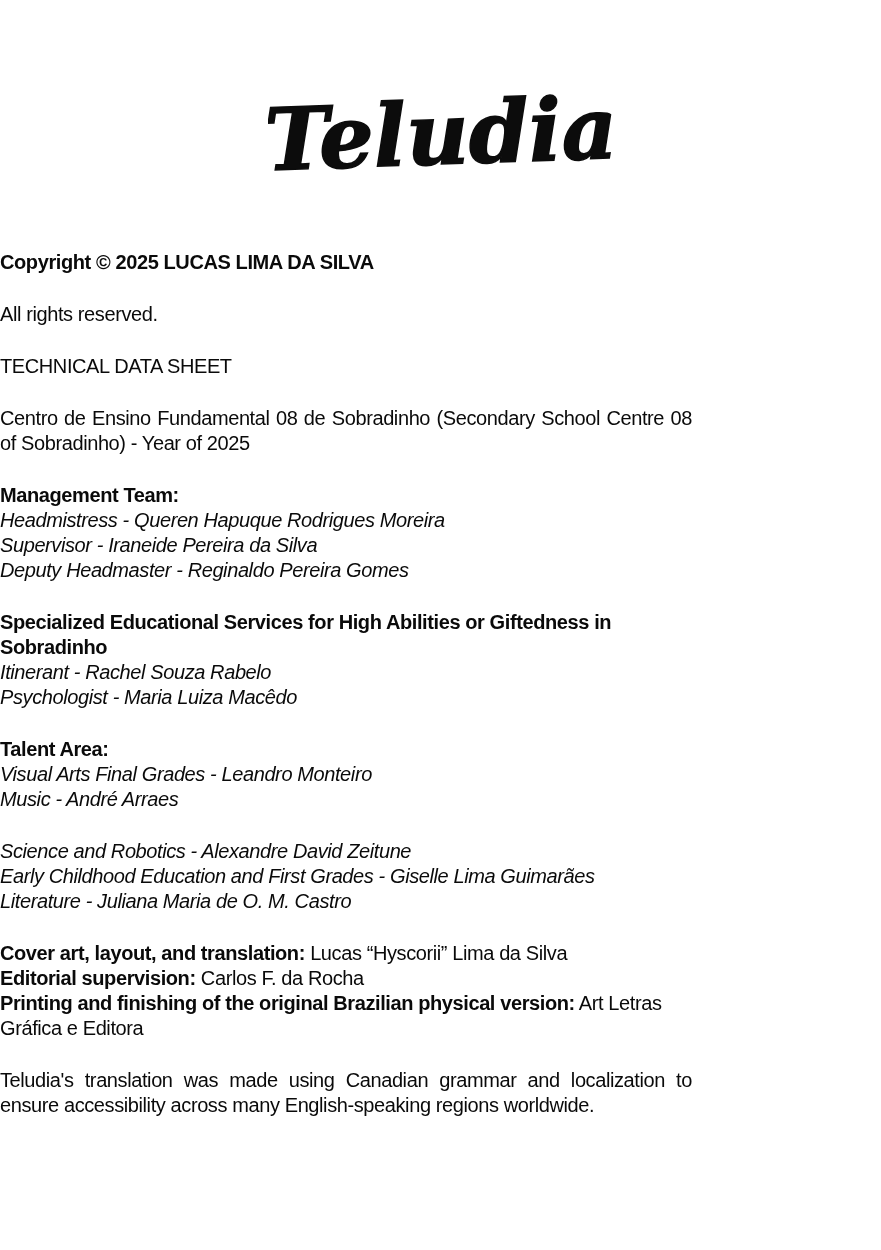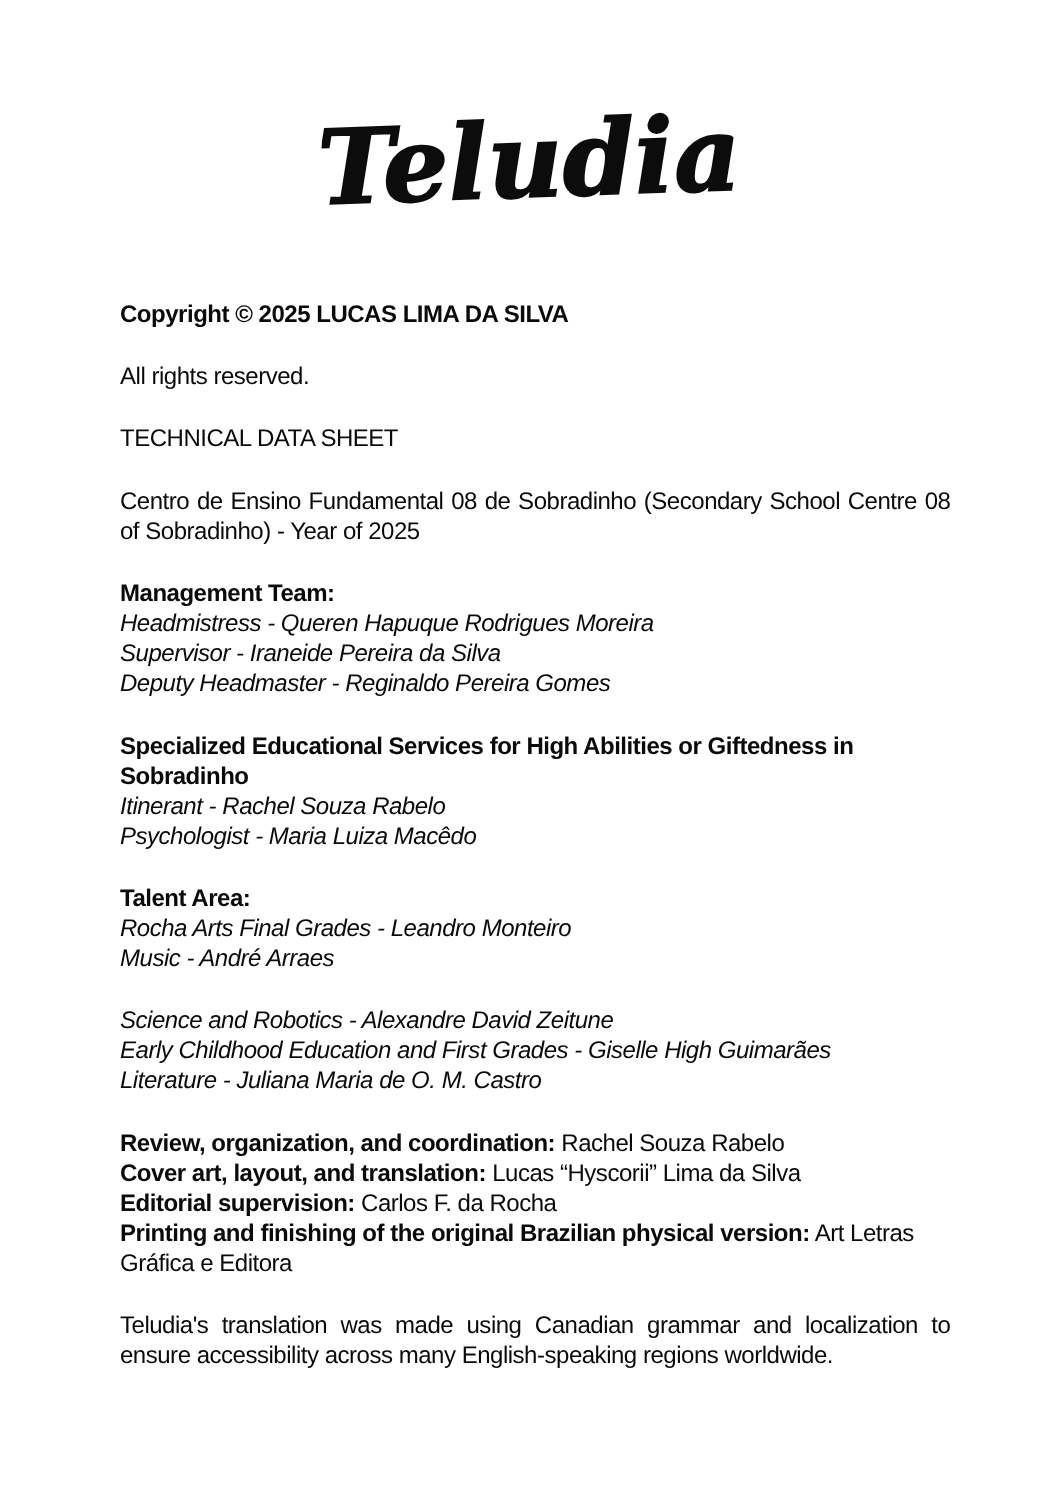--- a/index.html
+++ b/index.html
@@ -22,21 +22,20 @@
   .logo-wrap {
     width: 881px;
     padding-top: 72px;
     height: 198px;
     display: flex;
     justify-content: center;
     align-items: center;
   }
   .logo-wrap svg { display: block; }
   .content {
-    margin-left: 100px;
     width: 692px;
     margin-top: 52px;
     font-size: 20px;
     line-height: 25px;
     letter-spacing: -0.4px;
   }
   .block { margin: 0 0 27px 0; }
   .bold { font-weight: 700; }
   .italic { }
   .justify { text-align: justify; }
@@ -76,32 +75,31 @@
     </div>
 
     <div class="block">
       <span class="heading">Specialized Educational Services for High Abilities or Giftedness in Sobradinho</span>
       <span class="line">Itinerant - Rachel Souza Rabelo</span>
       <span class="line">Psychologist - Maria Luiza Macêdo</span>
     </div>
 
     <div class="block">
       <span class="heading">Talent Area:</span>
-      <span class="line">Rocha Arts Final Grades - Leandro Monteiro</span>
+      <span class="line">Visual Arts Final Grades - Leandro Monteiro</span>
       <span class="line">Music - André Arraes</span>
     </div>
 
     <div class="block">
       <span class="line">Science and Robotics - Alexandre David Zeitune</span>
-      <span class="line">Early Childhood Education and First Grades - Giselle High Guimarães</span>
+      <span class="line">Early Childhood Education and First Grades - Giselle Lima Guimarães</span>
       <span class="line">Literature - Juliana Maria de O. M. Castro</span>
     </div>
 
     <div class="block">
-      <p><span class="credit-label">Review, organization, and coordination:</span> <span>Rachel Souza Rabelo</span></p>
       <p><span class="credit-label">Cover art, layout, and translation:</span> <span>Lucas “Hyscorii” Lima da Silva</span></p>
       <p><span class="credit-label">Editorial supervision:</span> <span>Carlos F. da Rocha</span></p>
       <p><span class="credit-label">Printing and finishing of the original Brazilian physical version:</span> <span>Art Letras Gráfica e Editora</span></p>
     </div>
 
     <p class="block justify">Teludia's translation was made using Canadian grammar and localization to ensure accessibility across many English-speaking regions worldwide.</p>
 
   </div>
 </div>
 

